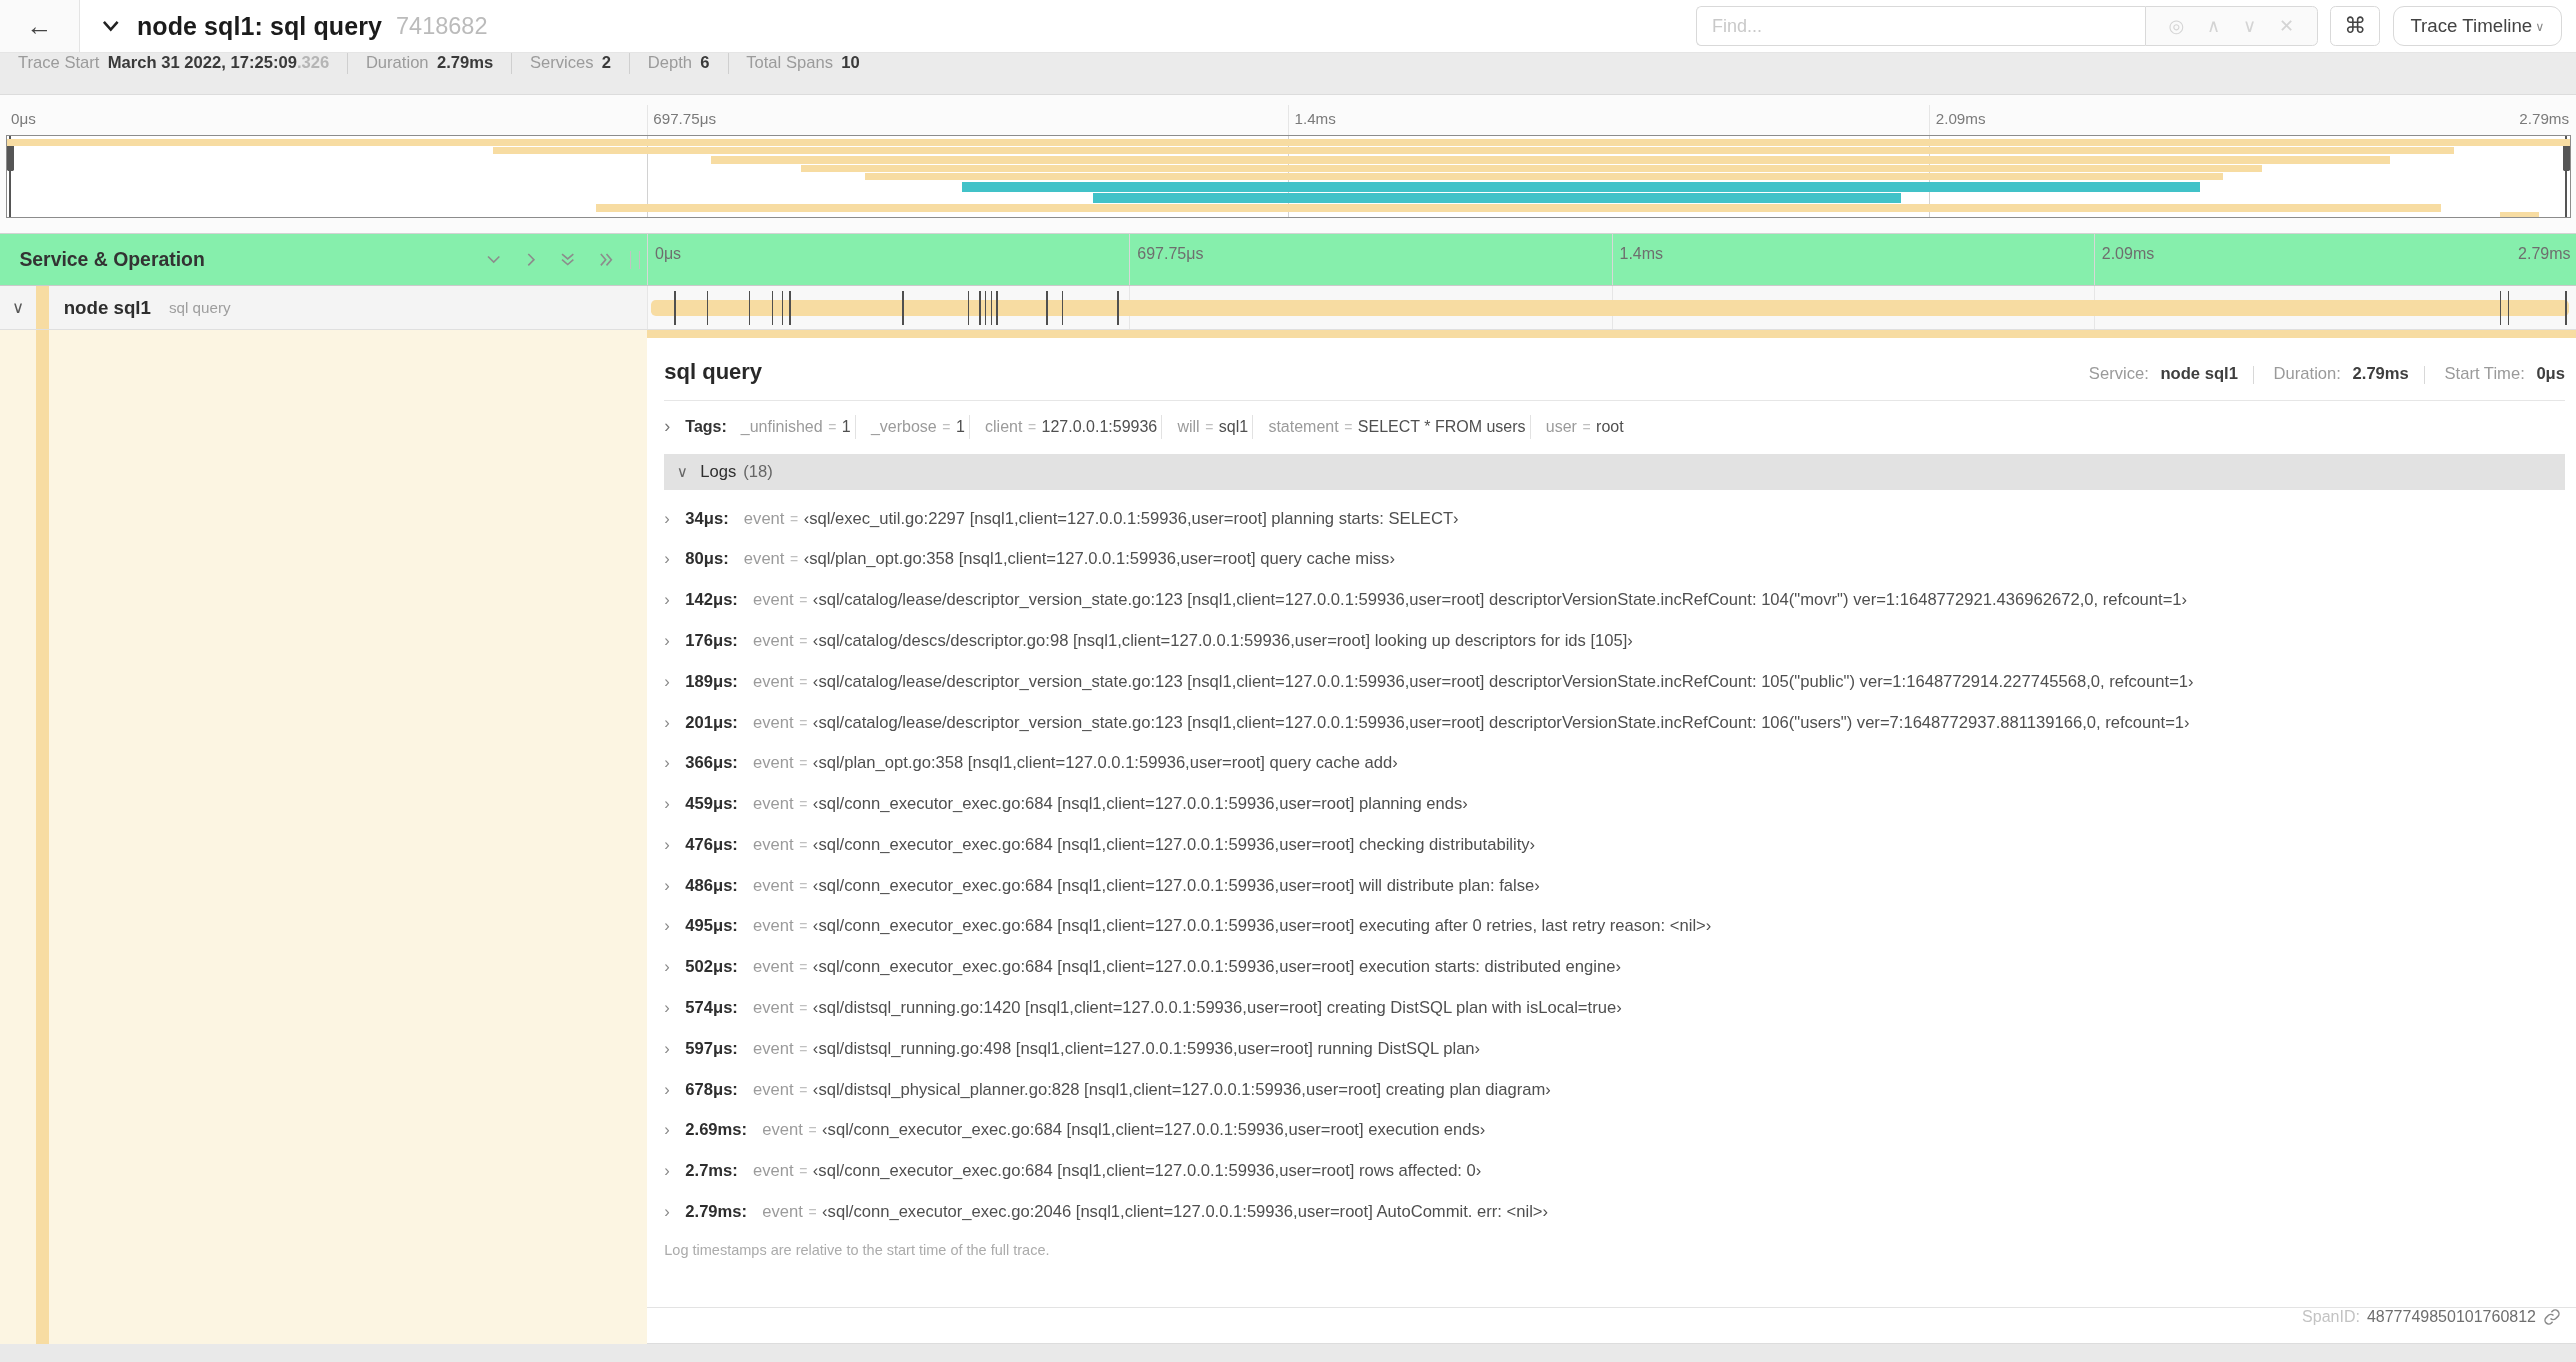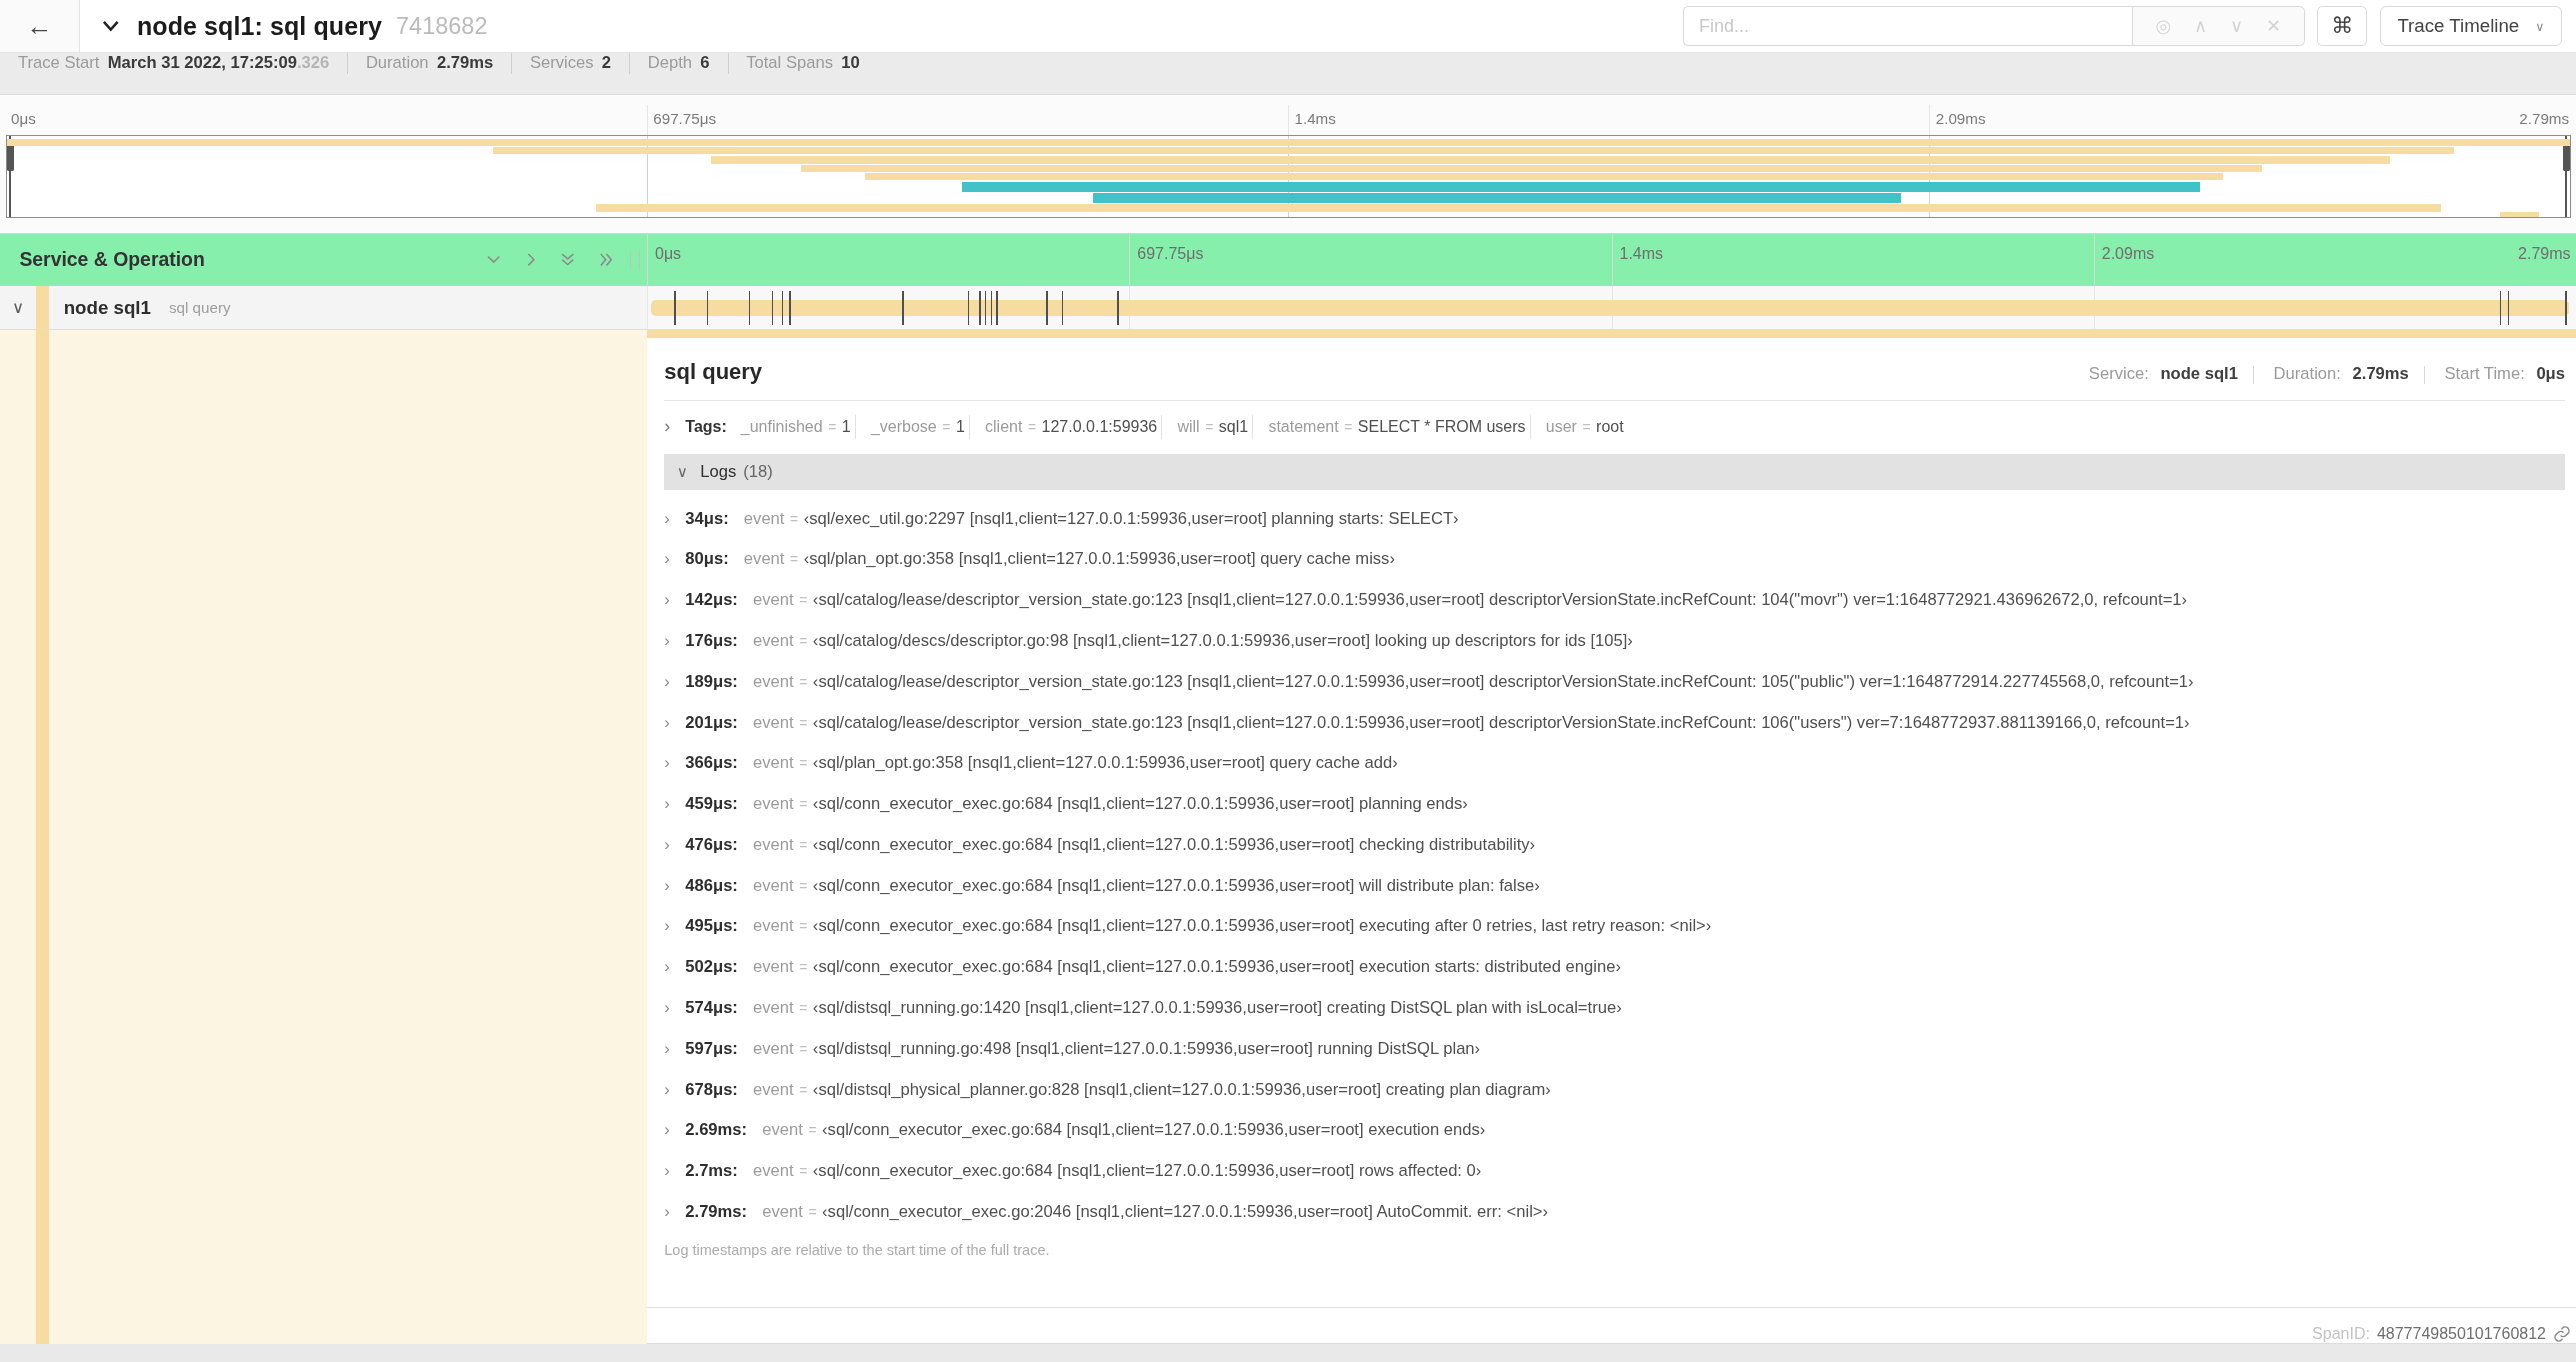--- a/index.html
+++ b/index.html
@@ -13,21 +13,21 @@
   .titlewrap { display:flex; align-items:center; gap:14px; padding-left:19.4px; flex:1; min-width:0; }
   .title-chev { color:#222; display:flex; }
   .page-title { font-size:25px; font-weight:bold; color:#1B1B1B; letter-spacing:0.1px; }
   .trace-id { font-size:23.5px; color:#BBBBBB; font-weight:500; }
   .controls { display:flex; align-items:center; padding-right:14px; }
   .find-input { width:449px; height:40px; border:0.7px solid #D9D9D9; border-right:none; border-radius:5.5px 0 0 5.5px; padding:0 15.2px; font-size:18px; color:#444; outline:none; background:#fff; }
   .find-input::placeholder { color:#C9C9C9; }
   .find-addon { width:173px; height:40px; background:#FAFAFA; border:0.7px solid #D9D9D9; border-radius:0 5.5px 5.5px 0; display:flex; align-items:center; justify-content:space-evenly; }
   .find-addon .aicon { background:none; border:none; font-size:18px; color:#D4D4D4; cursor:default; line-height:1; }
   .sq-btn { width:50px; height:40px; margin-left:12.5px; background:#fff; border:0.7px solid #D9D9D9; border-radius:5.5px; font-size:22px; color:#444; cursor:pointer; }
-  .dd-btn { height:40px; margin-left:12.5px; background:#fff; border:0.7px solid #D9D9D9; border-radius:6px; font-size:18.7px; color:#434343; padding:0 16.6px; display:flex; align-items:center; gap:16px; cursor:pointer; }
+  .dd-btn { height:40px; margin-left:12.5px; background:#fff; border:0.7px solid #D9D9D9; border-radius:11px; font-size:18.7px; color:#434343; padding:0 16.6px; display:flex; align-items:center; gap:3px; cursor:pointer; }
   .dd-chev { font-size:12.5px; color:#888; }
 
   
   .statsbar { height:42px; background:#EBEBEB; border-bottom:0.7px solid #DCDCDC; display:flex; align-items:flex-start; padding-left:18px; flex:0 0 auto; }
   .stat { display:flex; align-items:baseline; }
   .stat + .stat::before { content:""; display:inline-block; width:0.7px; height:21px; background:#CFCFCF; margin:0 18px; align-self:center; }
   .stat .slabel { color:#9B9B9B; font-size:16.6px; margin-right:8.3px; }
   .stat .svalue { color:#3A3A3A; font-size:16.6px; font-weight:bold; }
   .stat .ssuffix { color:#B5B5B5; font-size:16.6px; font-weight:bold; }
 
@@ -96,21 +96,21 @@
   .logs-title { font-weight:normal; color:#2F2F2F; margin-right:7px; }
   .logs-count { color:#666; }
   .logs-list { margin-top:8.3px; }
   .log-row { display:flex; align-items:baseline; padding:10.4px 0; font-size:16.6px; cursor:pointer; }
   .log-row .lr-chev { color:#8A8A8A; font-size:16.6px; width:21px; flex:0 0 auto; }
   .log-row .lr-time { font-weight:bold; color:#2E2E2E; margin-right:15.2px; white-space:nowrap; }
   .log-row .lr-key { color:#9B9B9B; }
   .log-row .lr-eq { color:#C0C0C0; font-size:14px; margin:0 5.5px; }
   .log-row .lr-val { color:#4F4F4F; }
   .logs-note { margin-top:9.7px; font-size:14.5px; color:#ABABAB; }
-  .spanid-row { flex:0 0 auto; height:36px; border-top:0.7px solid #E3E3E3; display:flex; align-items:flex-end; justify-content:flex-end; padding-right:5px; font-size:16px; gap:7px; }
+  .spanid-row { flex:0 0 auto; height:36px; border-top:0.7px solid #E3E3E3; display:flex; align-items:flex-start; justify-content:flex-end; padding-right:15px; font-size:16px; gap:7px; }
   .spanid-label { color:#C3C3C3; }
   .spanid-value { color:#6E6E6E; }
   .link-icon { color:#8A8A8A; display:flex; cursor:pointer; }
   .page-bottom { height:19.4px; flex:0 0 auto; background:#E9E9E9; }
   svg.ic { display:block; }
 </style>
 </head>
 <body>
 
 <div class="app">

